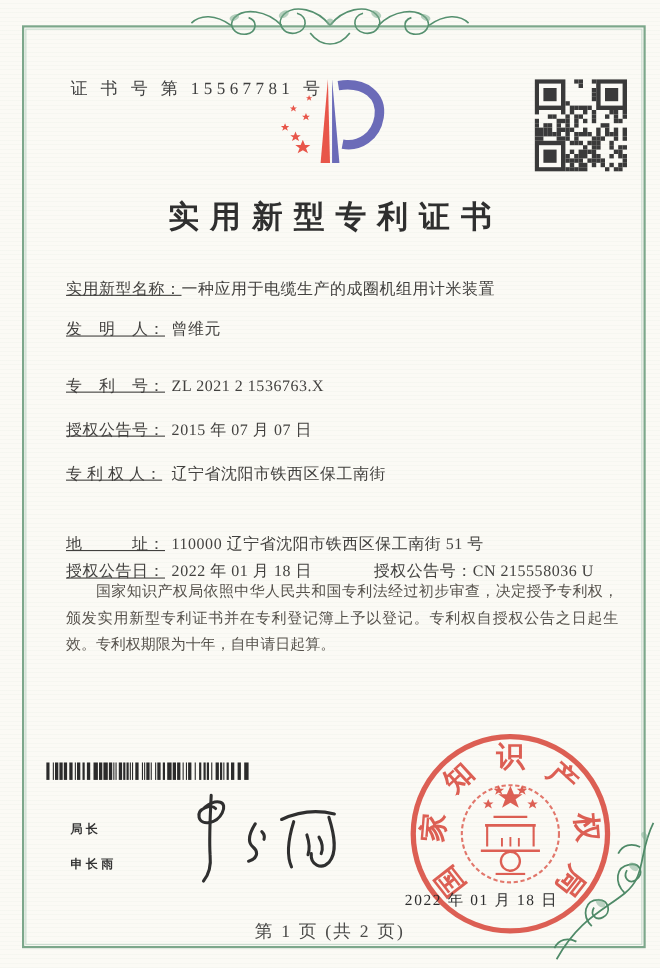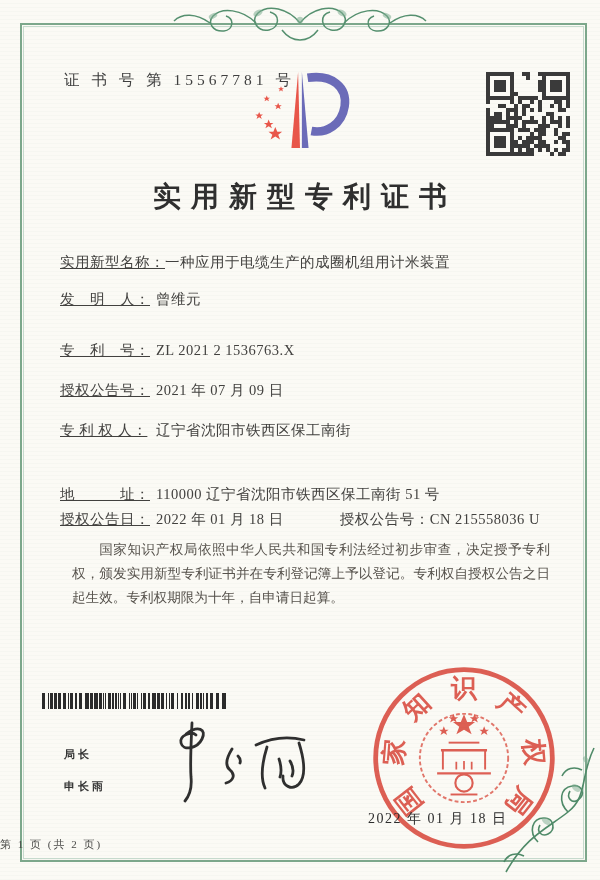--- a/index.html
+++ b/index.html
@@ -32,28 +32,28 @@
   .fields{position:absolute;left:60px;top:0;width:500px;font-size:14.5px;color:#42413f;}
   .frow{position:absolute;left:0;white-space:nowrap;letter-spacing:0.5px;}
   .frow .lbl{display:inline-block;min-width:96px;text-decoration:underline;}
   .r1{top:253px;} .r2{top:290px;} .r3{top:341px;} .r4{top:381px;}
   .r5{top:421px;} .r6{top:485px;} .r7{top:510px;}
   .grant-no{margin-left:52px;}
   .paras{
     position:absolute;left:60px;top:526px;width:502px;font-size:13.6px;line-height:1.76;
     color:#56524c;text-align:justify;
   }
-  .paras p{margin:12px;text-indent:2em;}
+  .paras p{margin:0;text-indent:2em;}
   .barcode{position:absolute;left:42px;top:693px;width:188px;height:16px;}
   .director{position:absolute;left:64px;top:738px;font-family:"Liberation Sans","DejaVu Sans",sans-serif;
     font-size:11px;font-weight:700;color:#343434;letter-spacing:3px;line-height:32px;}
   .signature{position:absolute;left:140px;top:718px;width:195px;height:88px;}
   .seal{position:absolute;left:368px;top:662px;width:192px;height:192px;mix-blend-mode:multiply;opacity:.92;}
   .seal-date{position:absolute;left:368px;top:810px;font-size:14px;letter-spacing:1.5px;color:#2d2d2d;z-index:5;}
-  .footer{position:absolute;left:0;top:837px;width:100%;text-align:left;font-size:11px;color:#4a4a48;letter-spacing:2px;}
+  .footer{position:absolute;left:0;top:837px;width:100%;text-align:center;font-size:16px;color:#4a4a48;letter-spacing:2px;}
 </style>
 </head>
 <body>
 
 <div class="paper">
 
   <div class="frame"></div>
 
   <svg class="ornament-top" viewBox="0 0 340 48">
     <g stroke="#55906f" stroke-width="1.5" fill="none">
@@ -267,21 +267,21 @@
     <div class="frow r1">
       <span class="lbl">实用新型名称：</span><span>一种应用于电缆生产的成圈机组用计米装置</span>
     </div>
     <div class="frow r2">
       <span class="lbl">发　明　人：</span><span>曾维元</span>
     </div>
     <div class="frow r3">
       <span class="lbl">专　利　号：</span><span>ZL 2021 2 1536763.X</span>
     </div>
     <div class="frow r4">
-      <span class="lbl">授权公告号：</span><span>2021 年 07 月 09 日</span>
+      <span class="lbl">授权公告号：</span><span>2015 年 07 月 07 日</span>
     </div>
     <div class="frow r5">
       <span class="lbl">专 利 权 人：</span><span>辽宁省沈阳市铁西区保工南街</span>
     </div>
     <div class="frow r6">
       <span class="lbl">地　　　址：</span><span>110000  辽宁省沈阳市铁西区保工南街 51 号</span>
     </div>
     <div class="frow r7">
       <span><span class="lbl">授权公告日：</span><span>2022 年 01 月 18 日</span></span>
       <span class="grant-no"><span>授权公告号：</span><span>CN 215558036 U</span></span>

